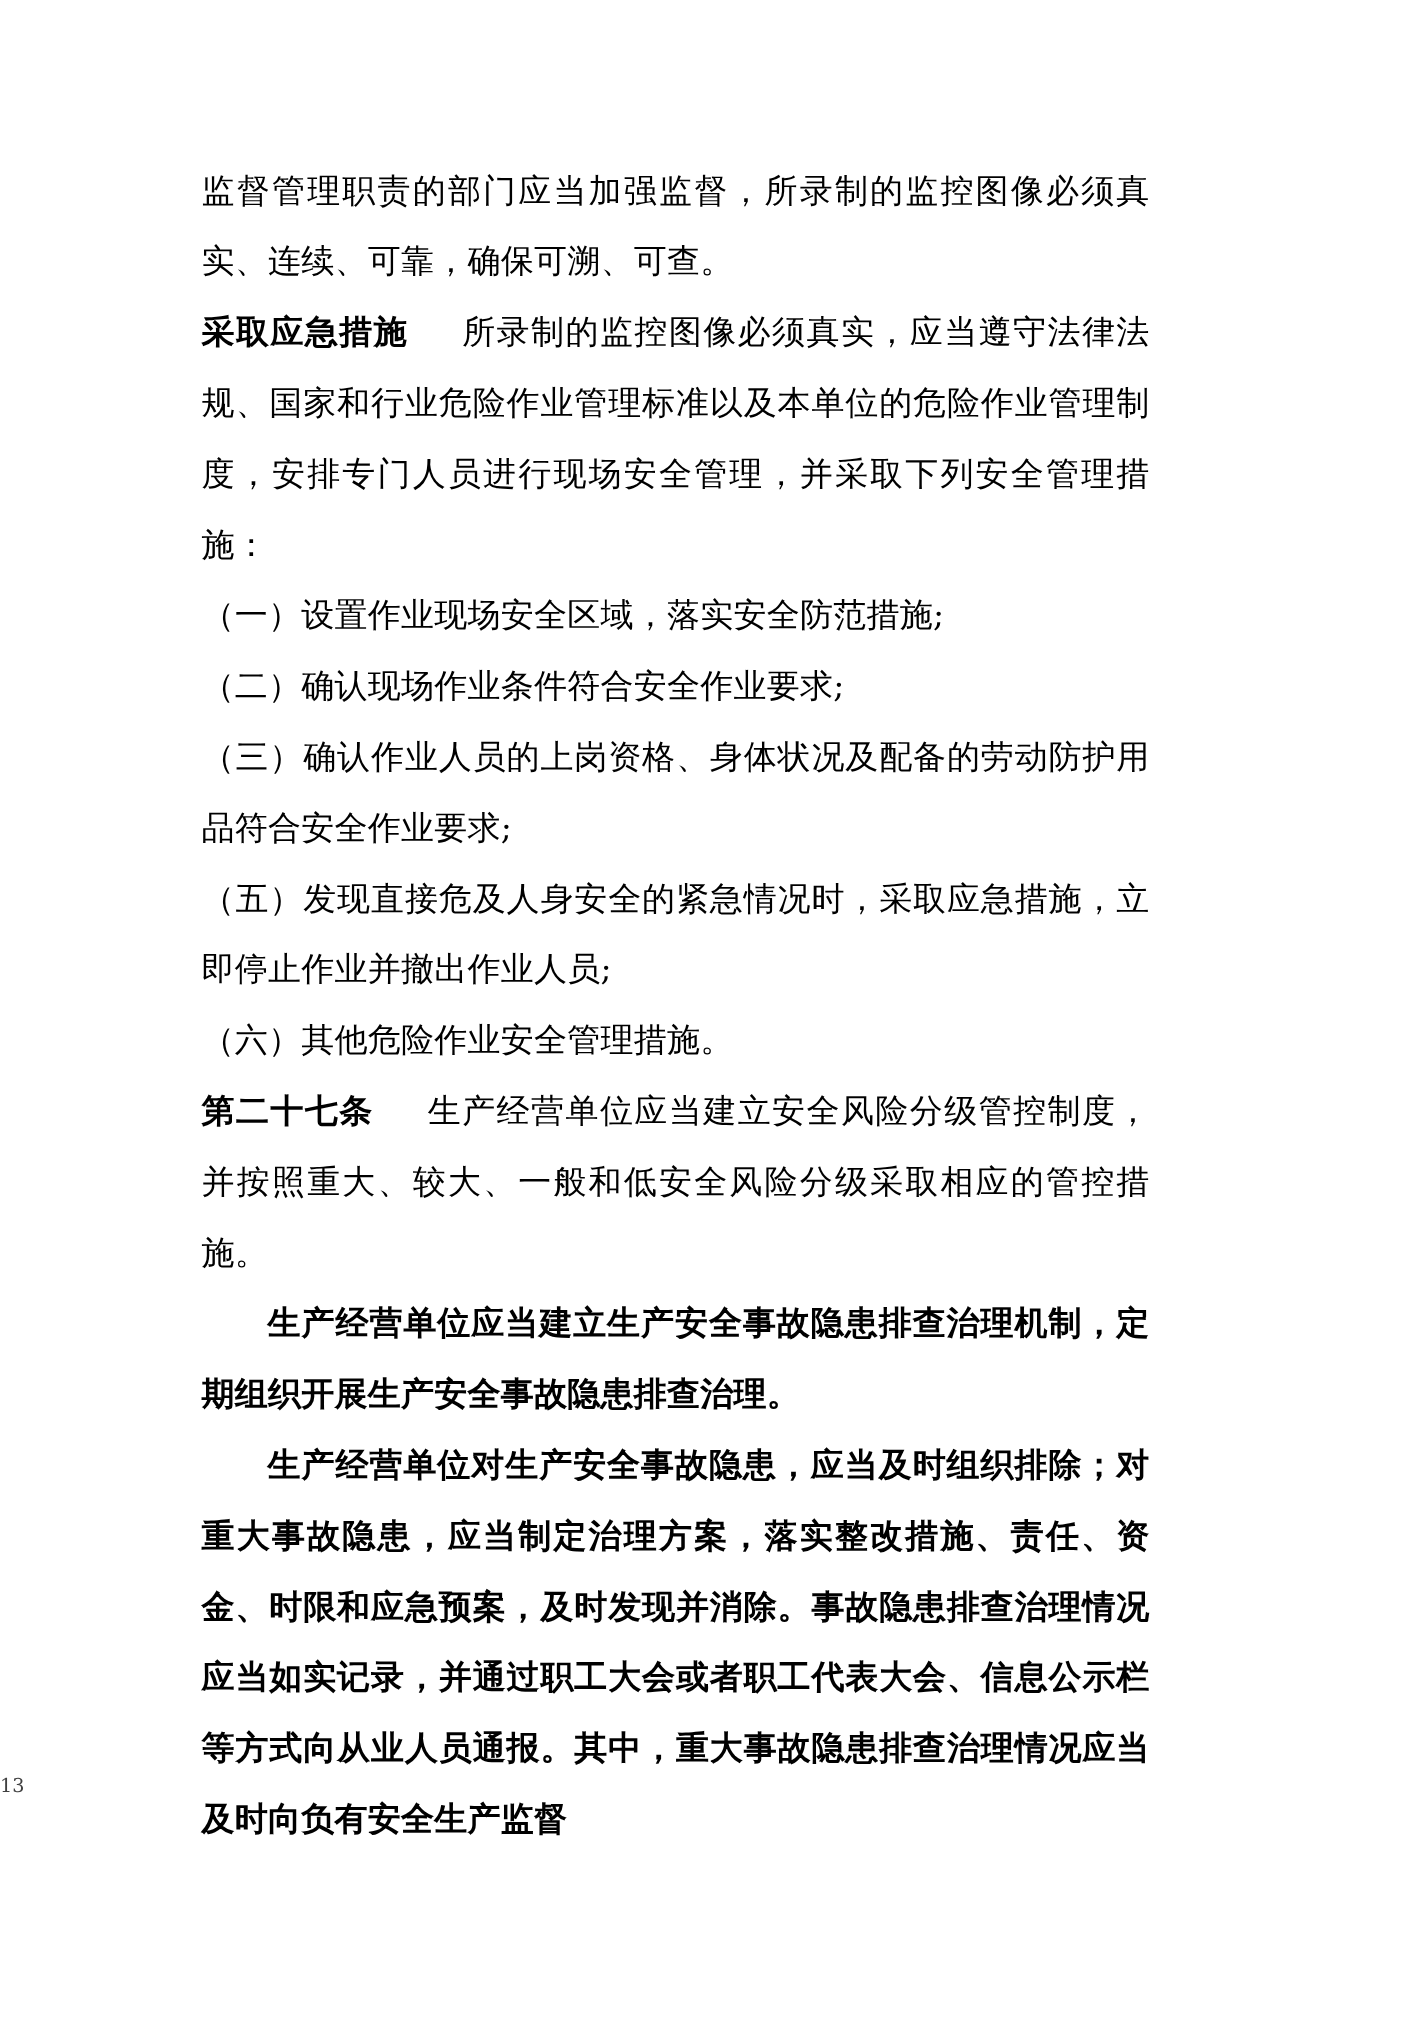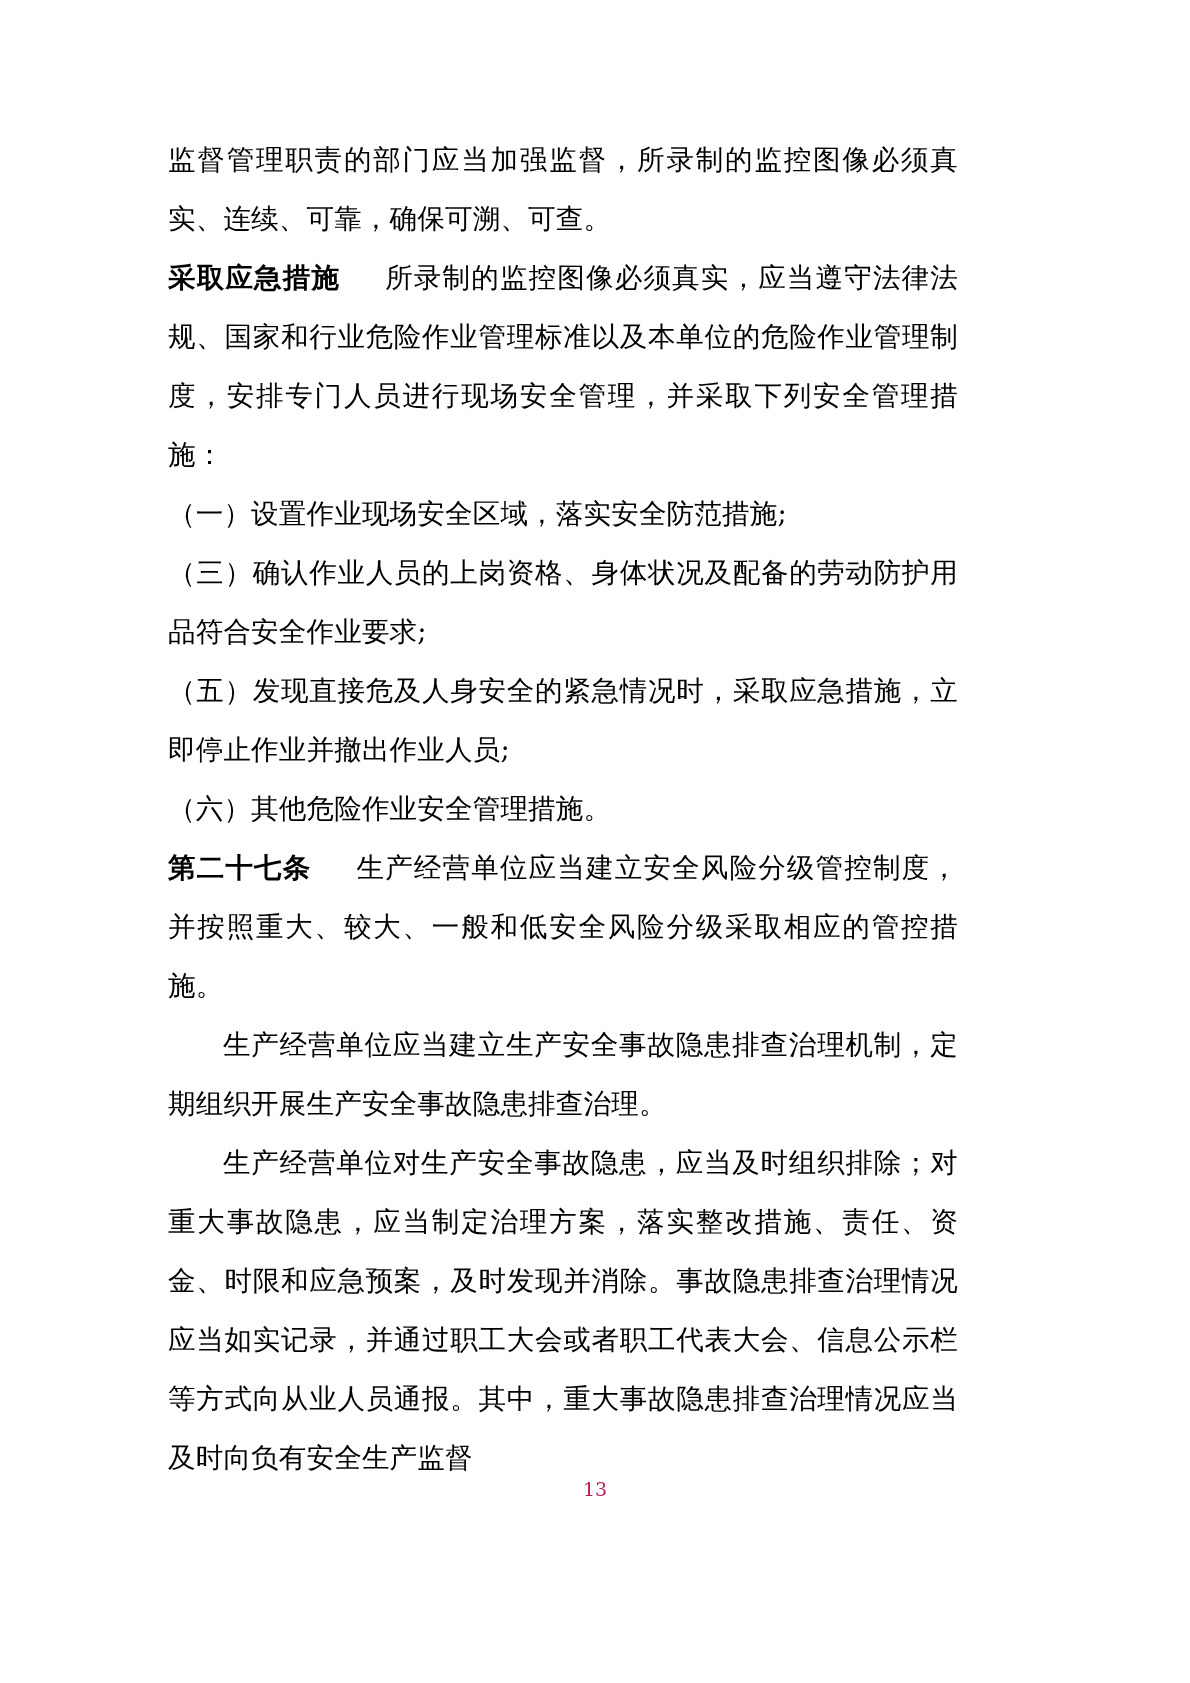--- a/index.html
+++ b/index.html
@@ -30,57 +30,61 @@
     font-size: 27.5px;
     line-height: 59px;
     letter-spacing: 0.2px;
     text-align: justify;
     text-justify: inter-ideograph;
     margin: 0;
     word-break: break-all;
   }
   .para.indent {
     text-indent: 55px;
+    font-weight: bold;
   }
   .article-label {
     font-weight: bold;
   }
   .gap {
     display: inline-block;
     width: 44px;
   }
   .page-number {
     position: absolute;
     left: 0;
     right: 0;
     top: 1478px;
-    text-align: center;
-    font-size: 19px;
+    text-align: left;
+    font-size: 16px;
     font-family: "DejaVu Serif", "Liberation Serif", serif;
-    color: #be185d;
+    color: #404040;
   }
 </style>
 </head>
 <body>
 
 <div class="page">
   <div class="content">
 
     <p class="para">
       <span>监督管理职责的部门应当加强监督，所录制的监控图像必须真实、连续、可靠，确保可溯、可查。</span>
     </p>
 
     <p class="para">
       <span class="article-label">采取应急措施</span><span class="gap"></span><span>所录制的监控图像必须真实，应当遵守法律法规、国家和行业危险作业管理标准以及本单位的危险作业管理制度，安排专门人员进行现场安全管理，并采取下列安全管理措施：</span>
     </p>
 
     <p class="para">
       <span>（一）设置作业现场安全区域，落实安全防范措施;</span>
     </p>
 
+    <p class="para">
+      <span>（二）确认现场作业条件符合安全作业要求;</span>
+    </p>
 
     <p class="para">
       <span>（三）确认作业人员的上岗资格、身体状况及配备的劳动防护用品符合安全作业要求;</span>
     </p>
 
 
     <p class="para">
       <span>（五）发现直接危及人身安全的紧急情况时，采取应急措施，立即停止作业并撤出作业人员;</span>
     </p>
 

